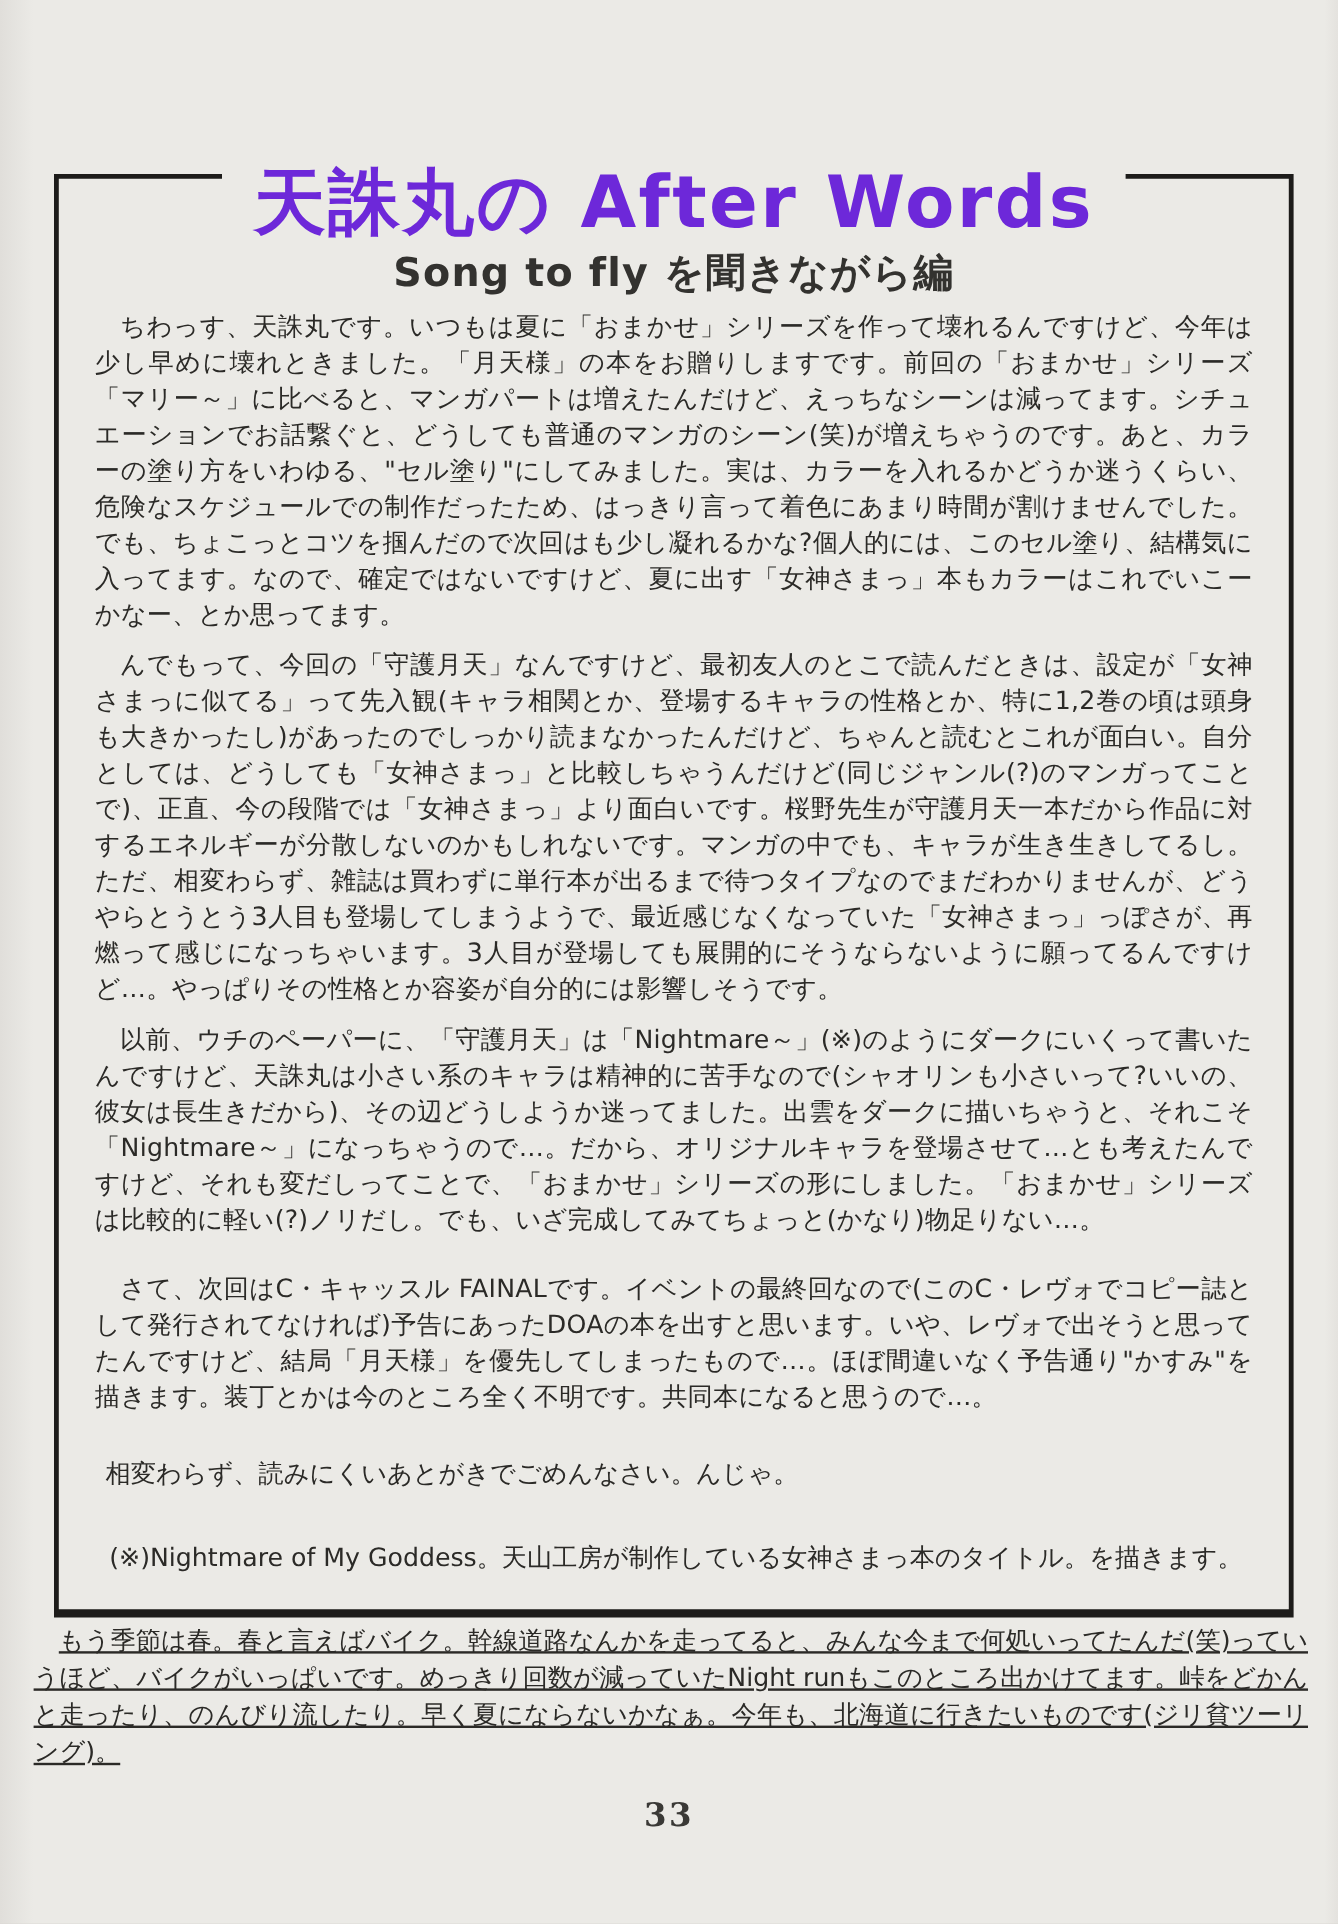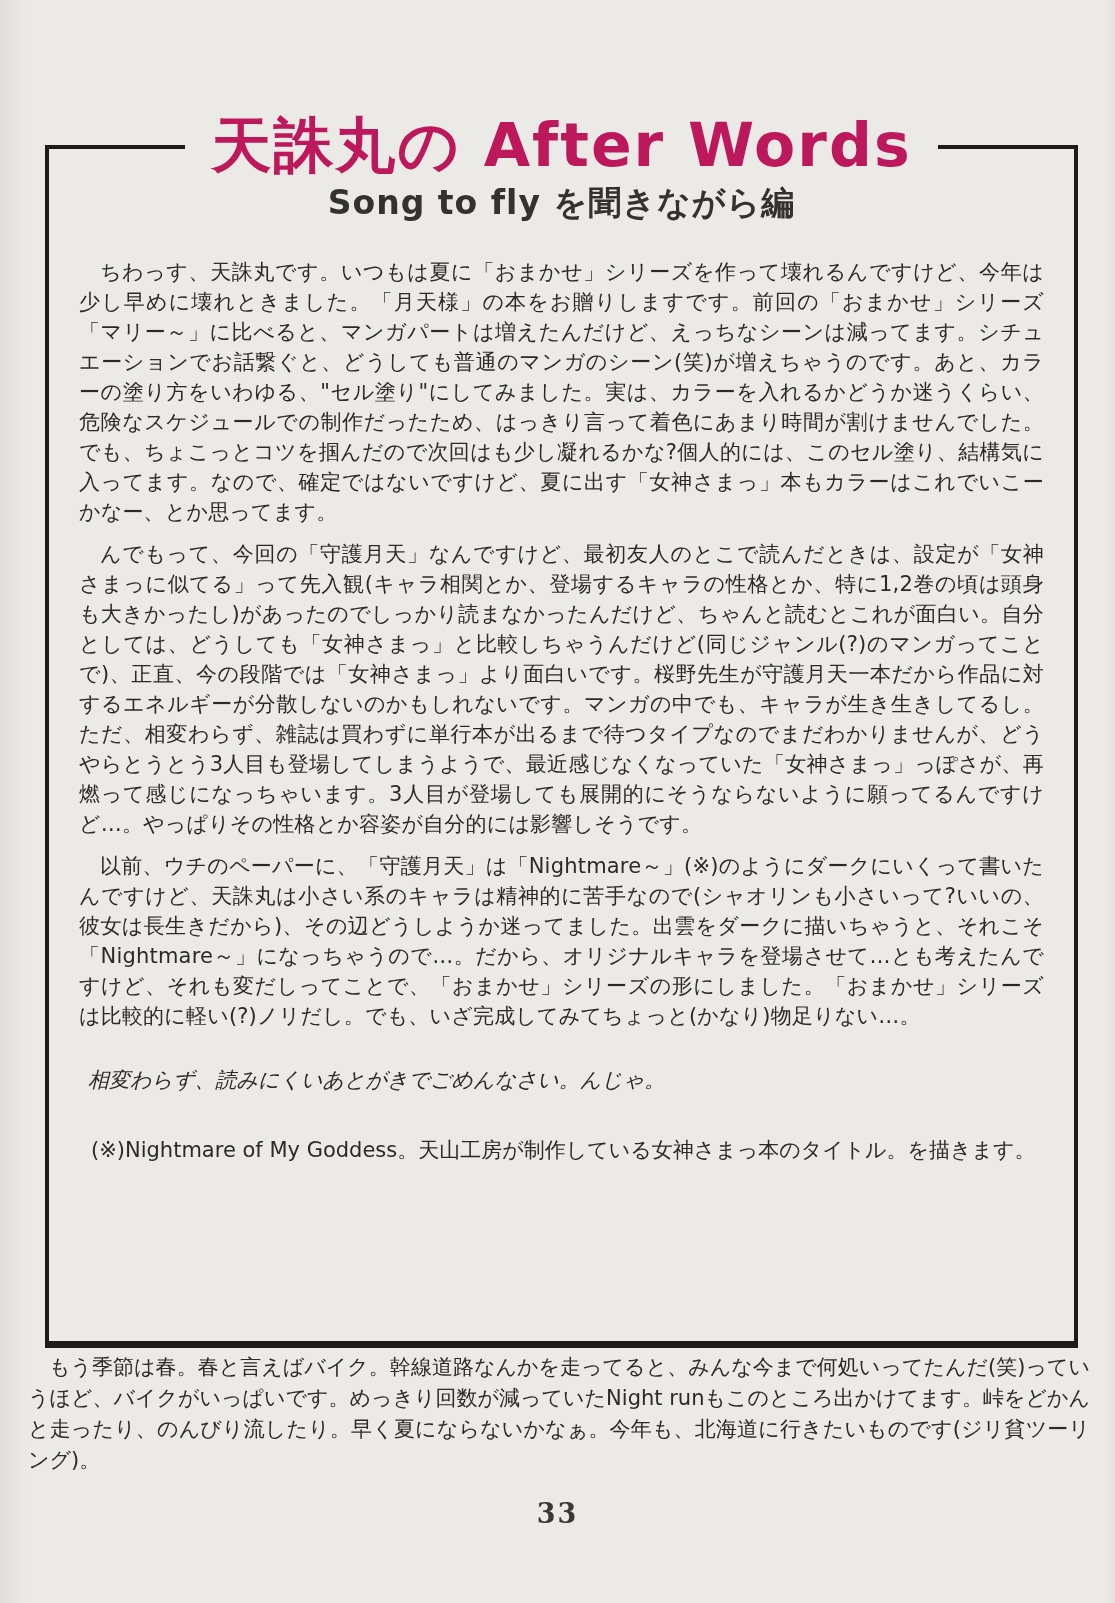--- a/index.html
+++ b/index.html
@@ -40,21 +40,22 @@
   }
   .main-title{
     display:inline-block;
     background:var(--paper);
     padding:0 26px;
     font-size:60px;
     font-weight:bold;
     letter-spacing:2px;
     line-height:80px;
     white-space:nowrap;
-    color:#be185d;
+    color:#6d28d9;
+    margin-top:24px;
   }
   .subtitle{
     margin-top:-4px;
     font-size:33px;
     font-weight:bold;
     letter-spacing:1px;
     color:#33322f;
   }
   
   .bodytext p{
@@ -67,21 +68,20 @@
     color:var(--ink);
   }
   .bodytext p.gap{margin-top:28px;}
   .closing{
     display:flex;
     justify-content:space-between;
     align-items:center;
     margin-top:34px;
     font-size:21px;
     line-height:30px;
-    font-style:italic;
   }
   .closing .closing-text{text-indent:1em;}
   .closing .closing-date{
     margin-right:70px;
     font-size:23px;
     white-space:nowrap;
   }
   .footnote{
     margin-top:40px;
     margin-left:24px;
@@ -102,20 +102,21 @@
     margin:0 0 4px 0;
     color:#232220;
   }
   .extra-body{
     margin:0;
     font-size:21px;
     line-height:31px;
     text-align:justify;
     text-indent:1em;
     color:var(--ink);
+    text-decoration:underline;
   }
   
   .page-number{
     position:absolute;
     left:0; right:0;
     top:1498px;
     text-align:center;
     font-family:"DejaVu Serif", serif;
     font-size:27px;
     font-weight:bold;
@@ -132,20 +133,21 @@
 
     <div class="header">
       <div class="main-title">天誅丸の After Words</div>
       <div class="subtitle">Song to fly を聞きながら編</div>
     </div>
 
     <div class="bodytext">
       <p>ちわっす、天誅丸です。いつもは夏に「おまかせ」シリーズを作って壊れるんですけど、今年は少し早めに壊れときました。「月天様」の本をお贈りしますです。前回の「おまかせ」シリーズ「マリー～」に比べると、マンガパートは増えたんだけど、えっちなシーンは減ってます。シチュエーションでお話繋ぐと、どうしても普通のマンガのシーン(笑)が増えちゃうのです。あと、カラーの塗り方をいわゆる、"セル塗り"にしてみました。実は、カラーを入れるかどうか迷うくらい、危険なスケジュールでの制作だったため、はっきり言って着色にあまり時間が割けませんでした。でも、ちょこっとコツを掴んだので次回はも少し凝れるかな?個人的には、このセル塗り、結構気に入ってます。なので、確定ではないですけど、夏に出す「女神さまっ」本もカラーはこれでいこーかなー、とか思ってます。</p>
       <p>んでもって、今回の「守護月天」なんですけど、最初友人のとこで読んだときは、設定が「女神さまっに似てる」って先入観(キャラ相関とか、登場するキャラの性格とか、特に1,2巻の頃は頭身も大きかったし)があったのでしっかり読まなかったんだけど、ちゃんと読むとこれが面白い。自分としては、どうしても「女神さまっ」と比較しちゃうんだけど(同じジャンル(?)のマンガってことで)、正直、今の段階では「女神さまっ」より面白いです。桜野先生が守護月天一本だから作品に対するエネルギーが分散しないのかもしれないです。マンガの中でも、キャラが生き生きしてるし。ただ、相変わらず、雑誌は買わずに単行本が出るまで待つタイプなのでまだわかりませんが、どうやらとうとう3人目も登場してしまうようで、最近感じなくなっていた「女神さまっ」っぽさが、再燃って感じになっちゃいます。3人目が登場しても展開的にそうならないように願ってるんですけど…。やっぱりその性格とか容姿が自分的には影響しそうです。</p>
       <p>以前、ウチのペーパーに、「守護月天」は「Nightmare～」(※)のようにダークにいくって書いたんですけど、天誅丸は小さい系のキャラは精神的に苦手なので(シャオリンも小さいって?いいの、彼女は長生きだから)、その辺どうしようか迷ってました。出雲をダークに描いちゃうと、それこそ「Nightmare～」になっちゃうので…。だから、オリジナルキャラを登場させて…とも考えたんですけど、それも変だしってことで、「おまかせ」シリーズの形にしました。「おまかせ」シリーズは比較的に軽い(?)ノリだし。でも、いざ完成してみてちょっと(かなり)物足りない…。</p>
+      <p class="gap">さて、次回はC・キャッスル FAINALです。イベントの最終回なので(このC・レヴォでコピー誌として発行されてなければ)予告にあったDOAの本を出すと思います。いや、レヴォで出そうと思ってたんですけど、結局「月天様」を優先してしまったもので…。ほぼ間違いなく予告通り"かすみ"を描きます。装丁とかは今のところ全く不明です。共同本になると思うので…。</p>
 
       <div class="closing">
         <span class="closing-text">相変わらず、読みにくいあとがきでごめんなさい。んじゃ。</span>
       </div>
 
       <div class="footnote">(※)Nightmare of My Goddess。天山工房が制作している女神さまっ本のタイトル。を描きます。</div>
     </div>
 
   </div>
 

